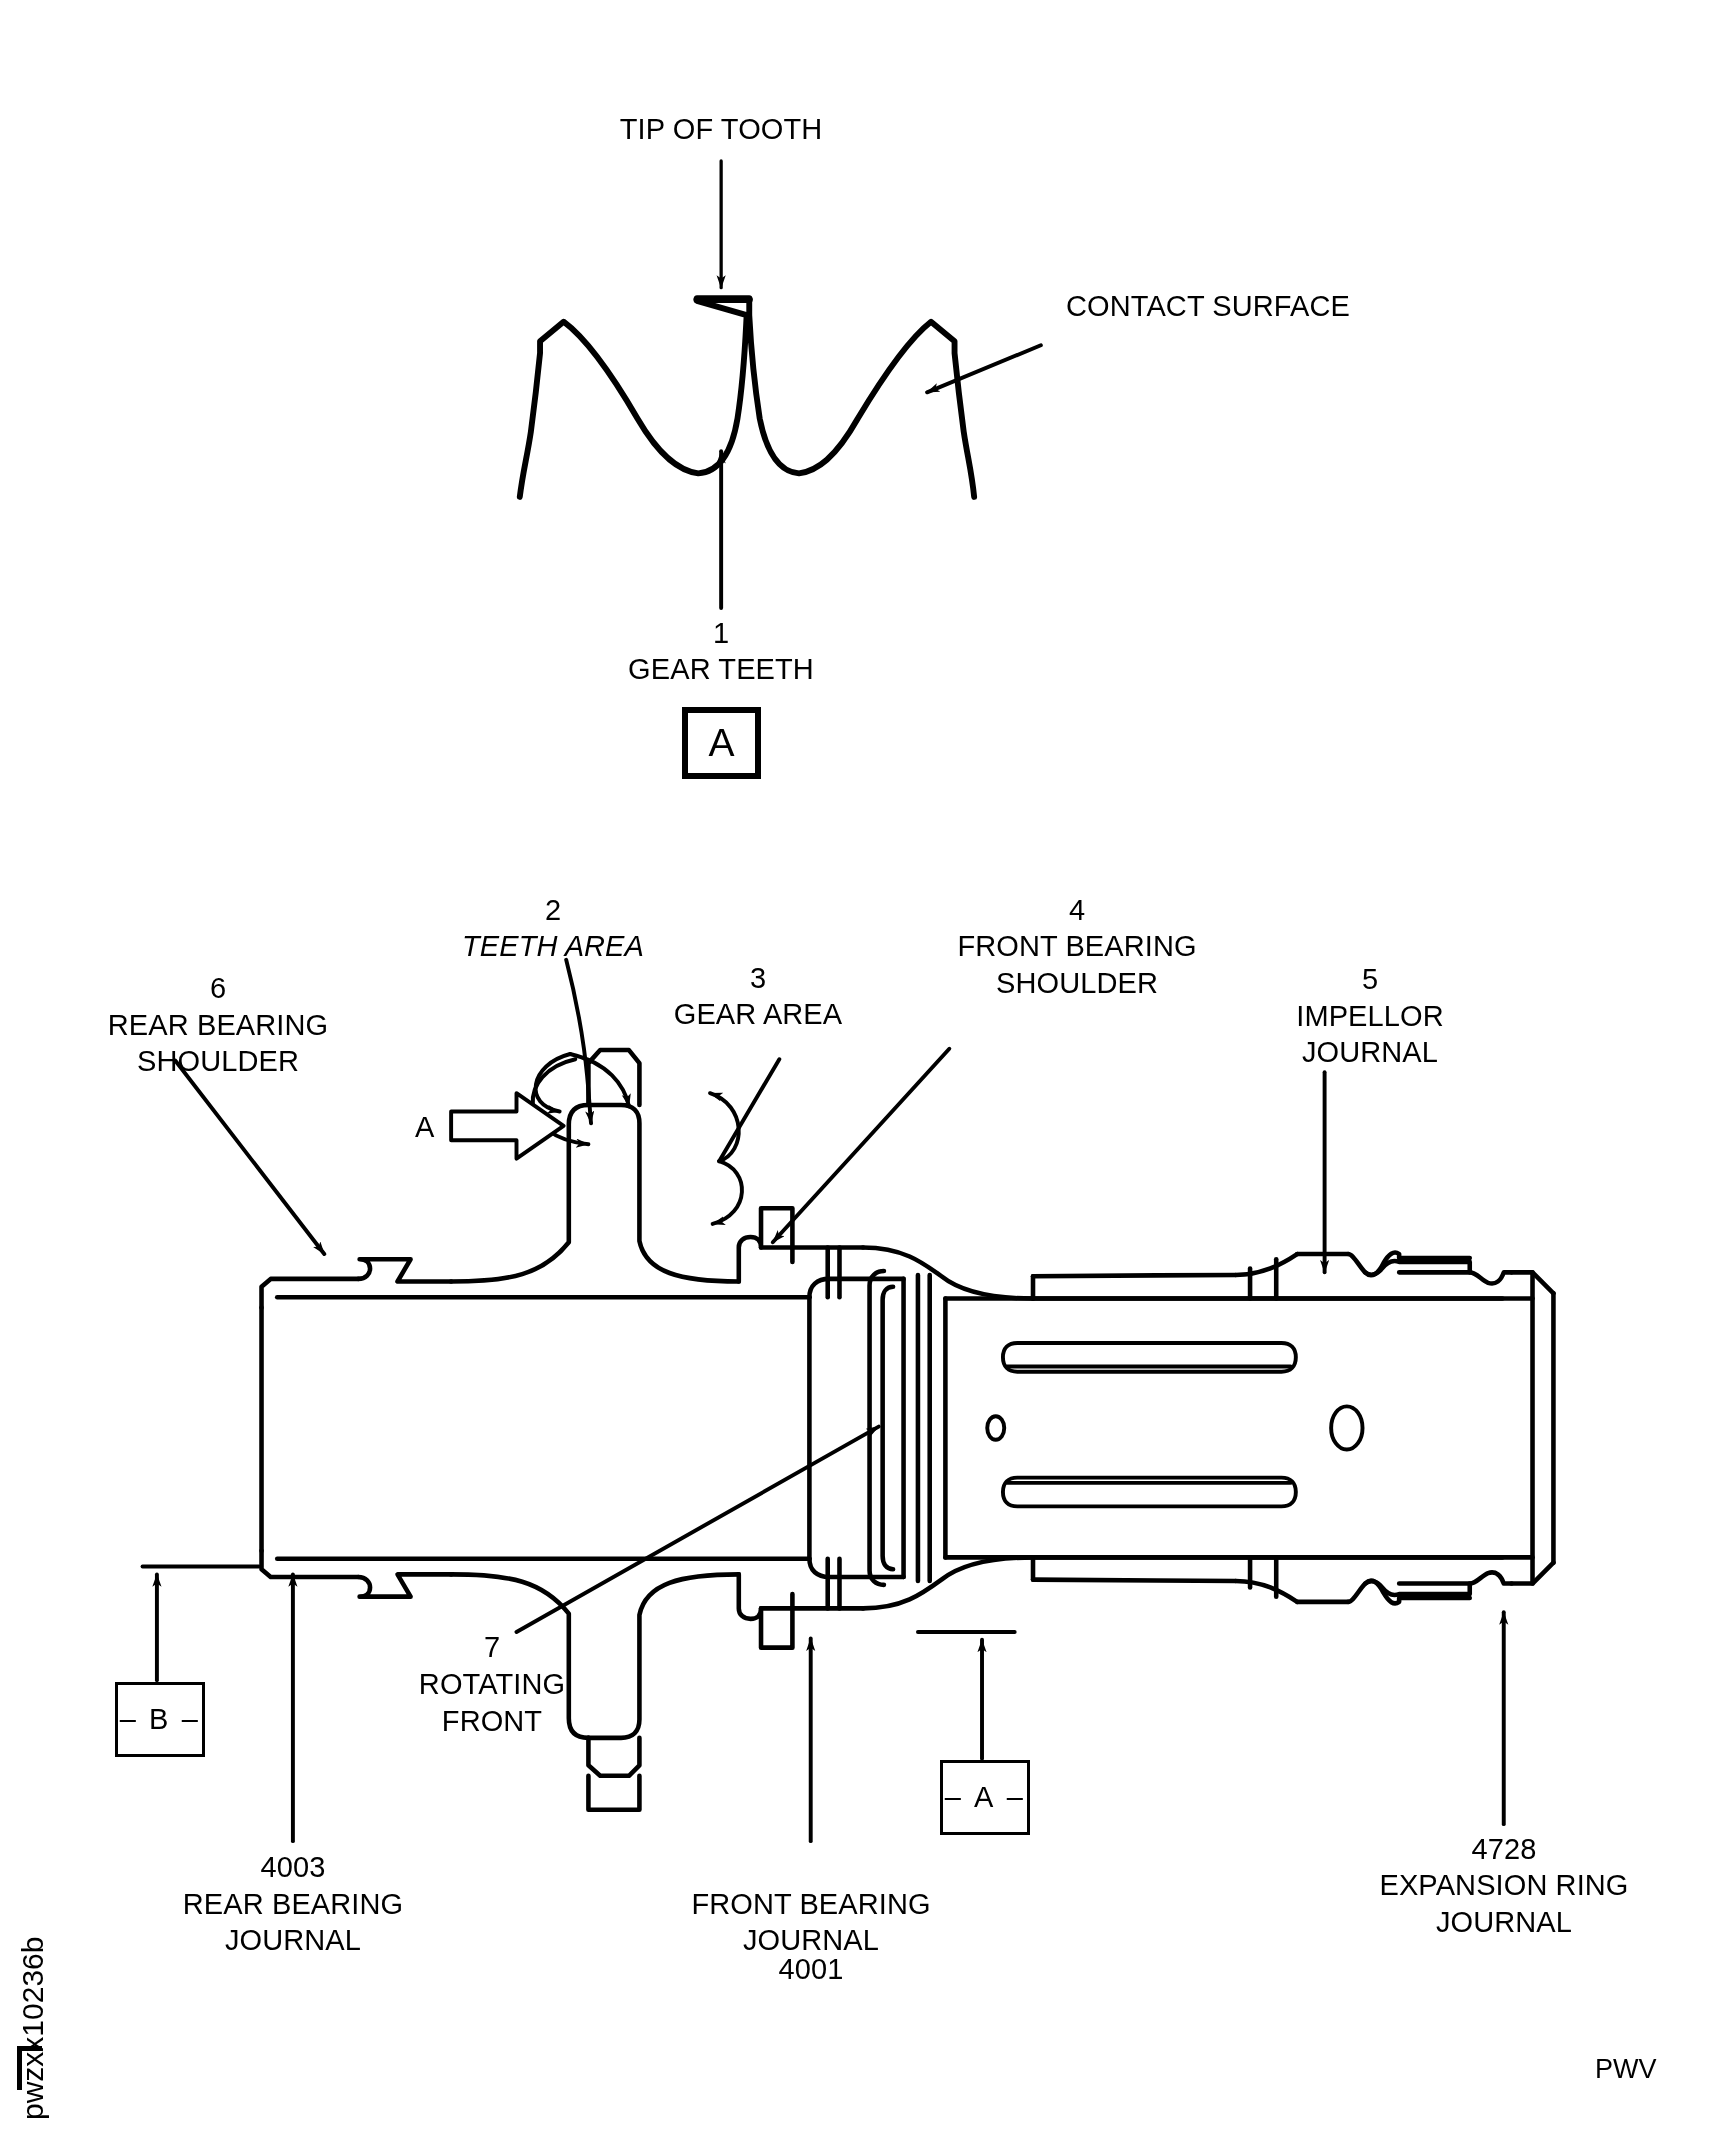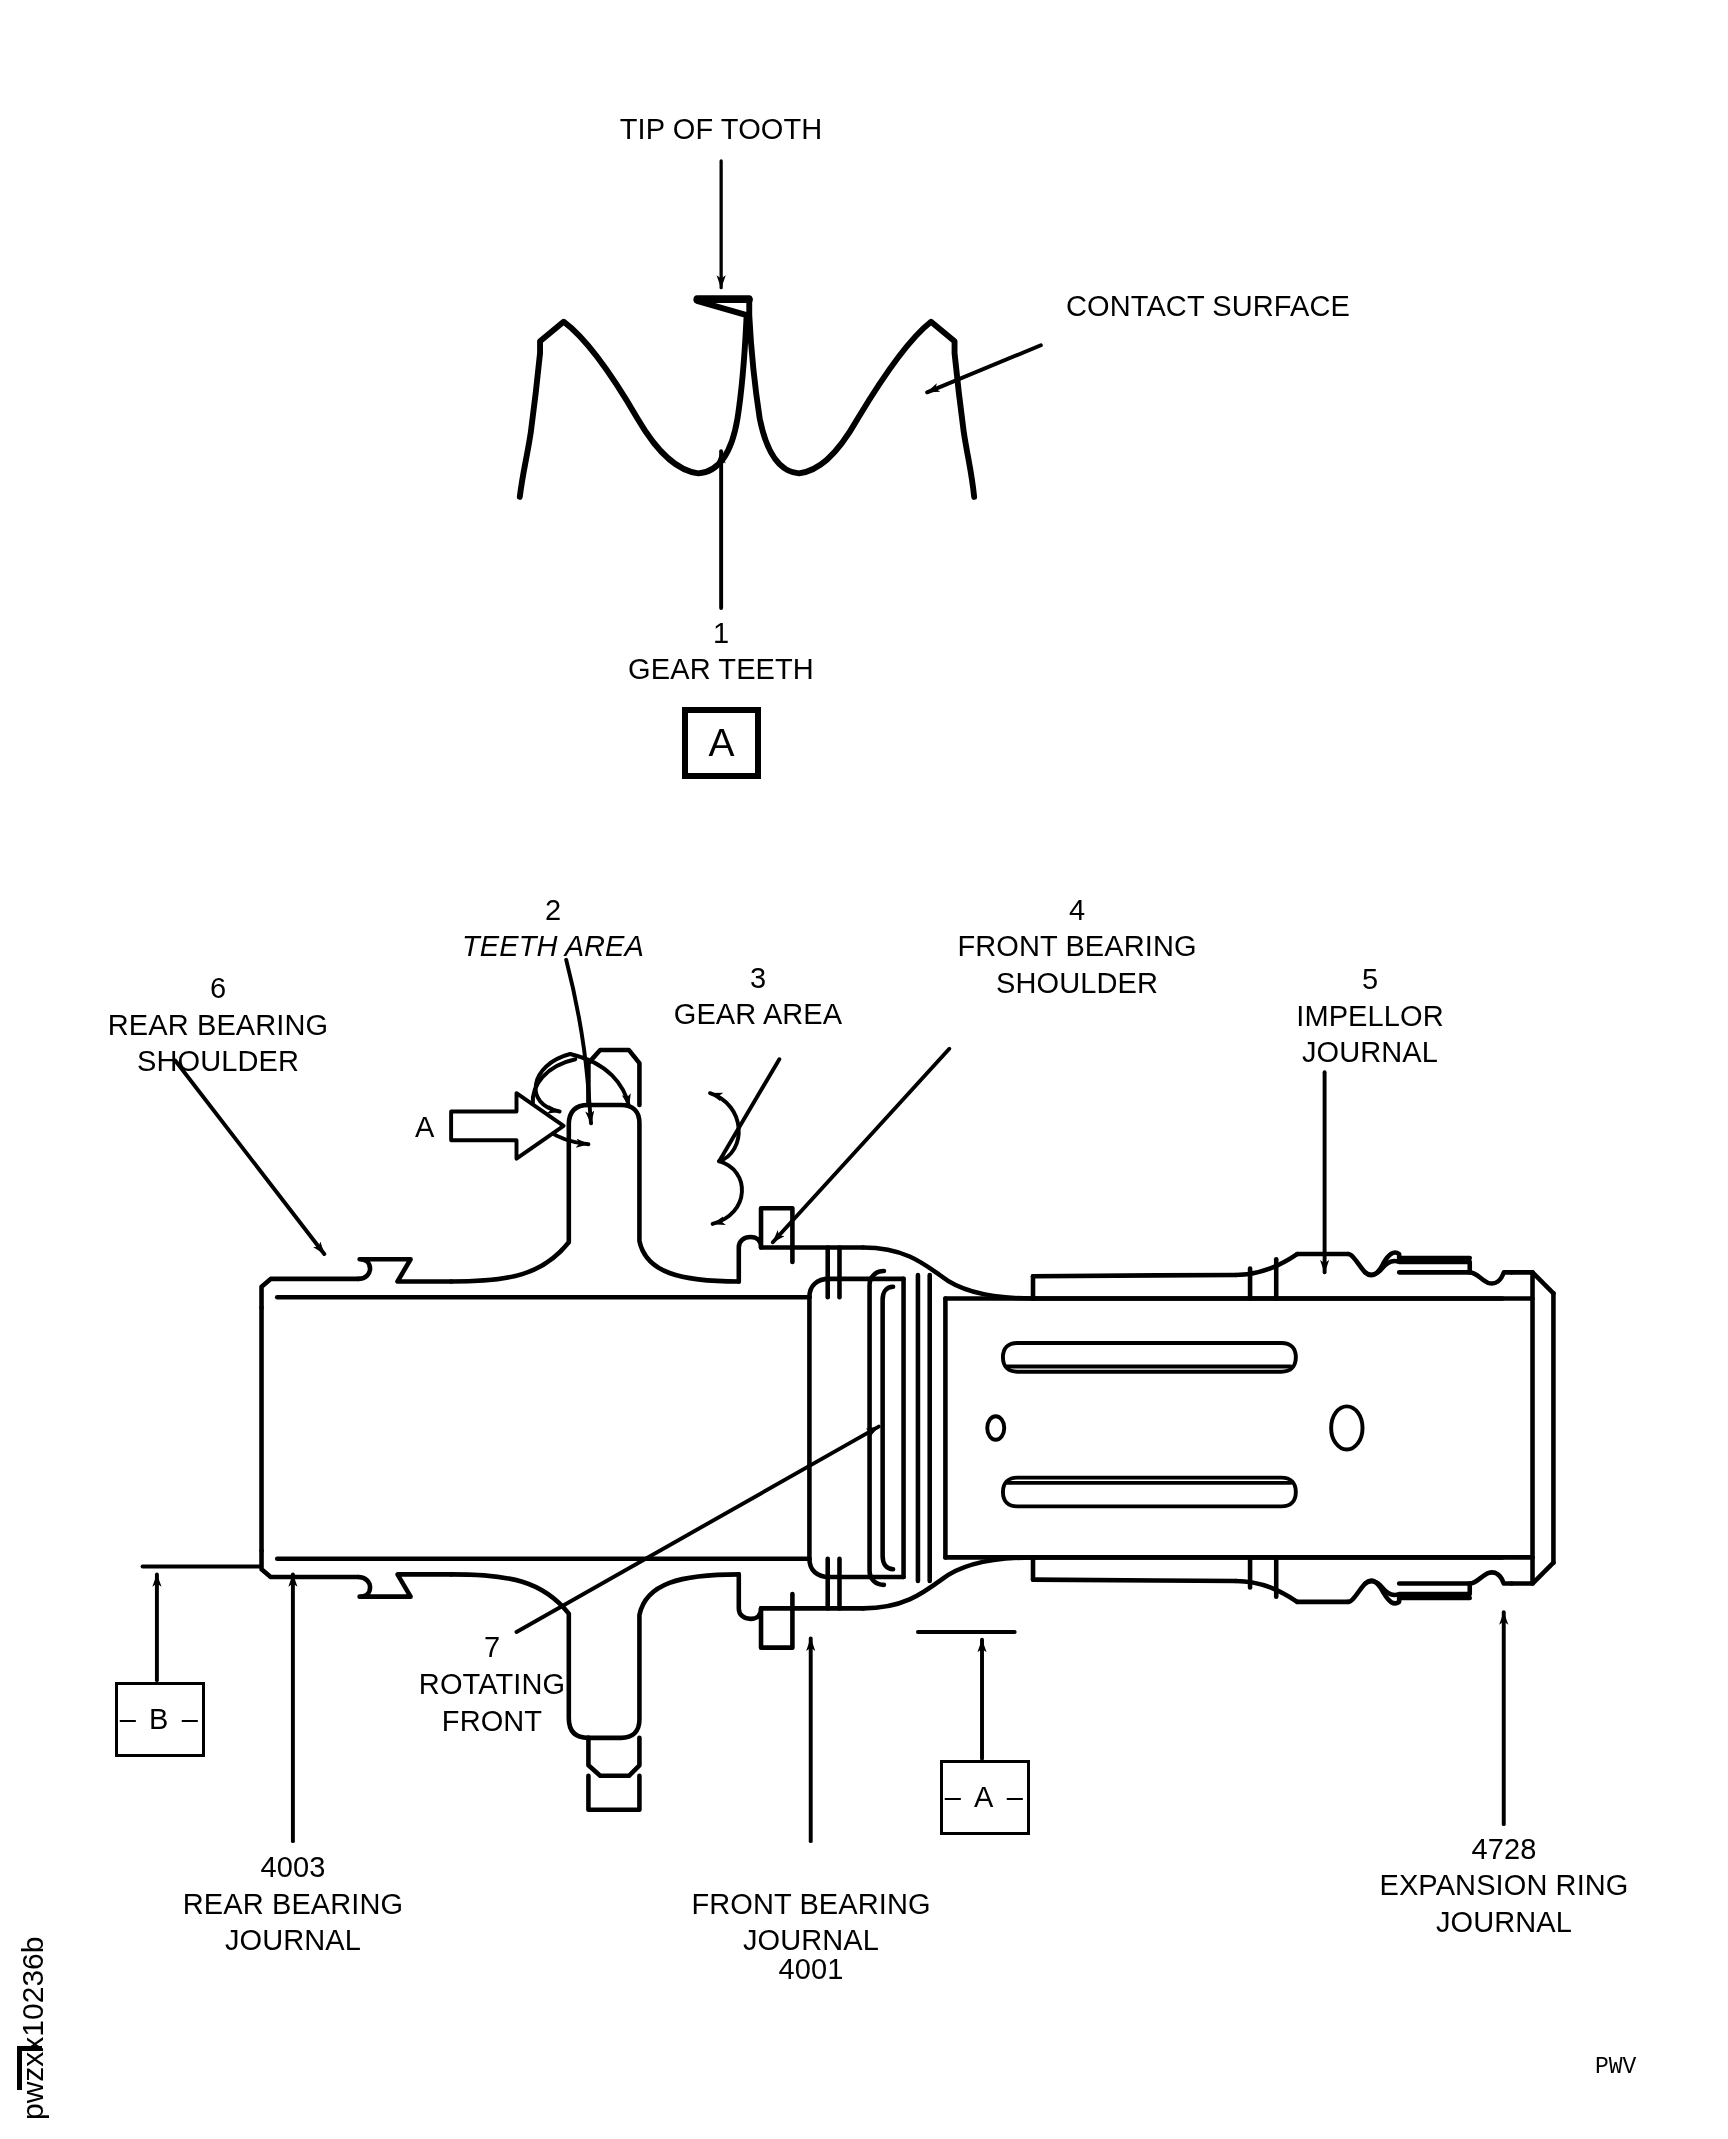--- a/index.html
+++ b/index.html
@@ -68,22 +68,22 @@
   }
   .corner-mark {
     position: absolute;
     width: 19.6px;
     height: 39px;
     border-left: 5.2px solid #000;
     border-top: 5.2px solid #000;
   }
   .footer-code {
     position: absolute;
-    font-size: 23px;
-    font-family: Liberation Mono, monospace;
+    font-size: 27px;
+    font-family: Liberation Sans, sans-serif;
   }
 </style>
 </head>
 <body>
 
 <div id="page">
 
   <svg viewBox="0 0 2643 3273">
     <defs>
       <marker id="arrowFilled" markerWidth="22" markerHeight="22" refX="19" refY="7" orient="auto" markerUnits="userSpaceOnUse">

